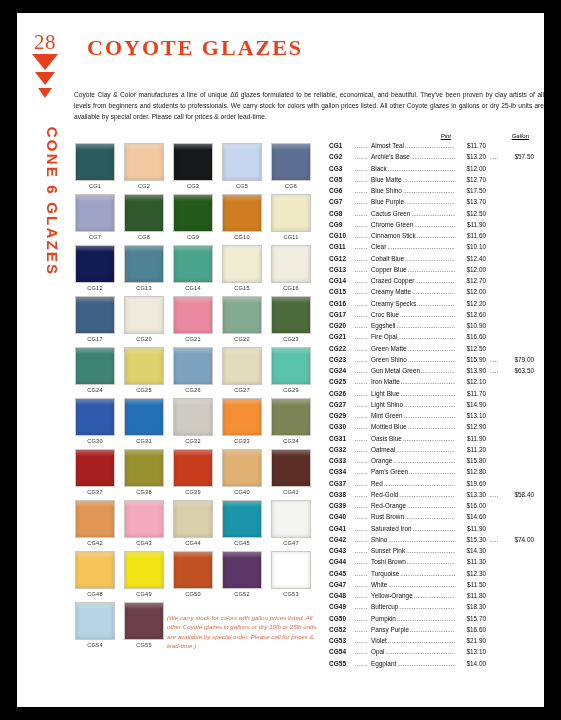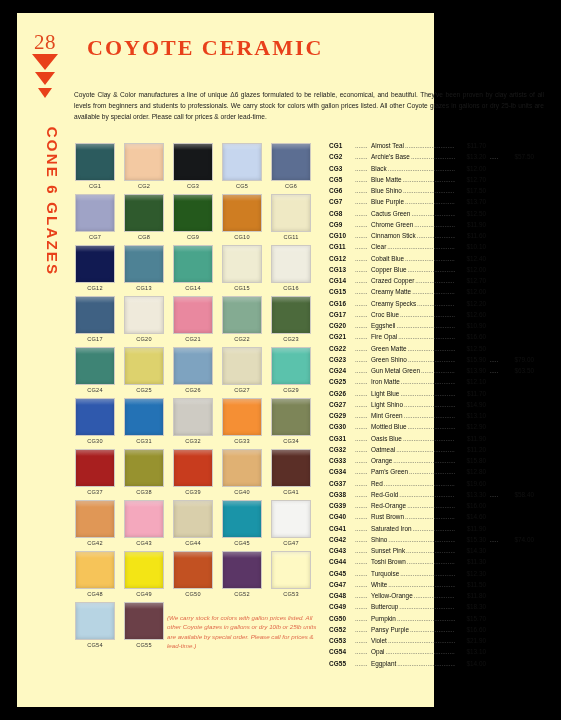--- a/index.html
+++ b/index.html
@@ -5,22 +5,22 @@
   html,body{margin:0;padding:0;}
   body{
     width:561px;height:720px;
     background:#000;
     font-family:"Liberation Sans", sans-serif;
     overflow:hidden;
   }
   .page{
     position:absolute;
     left:17px; top:13px;
-    width:417px; height:694px;
-    background:#fef9c3;
+    width:527px; height:694px;
+    background:#ffffff;
   }
 
   
   .rail{position:absolute;left:0px;top:0px;width:55px;height:100%;}
   .pagenum{
     position:absolute;left:8px;top:17px;width:40px;
     text-align:center;
     font-family:"Liberation Serif", serif;
     font-size:21px;color:#e0491f;letter-spacing:.5px;
   }
@@ -113,21 +113,21 @@
     <div class="tri tri2">
         <i></i>
       </div>
     <div class="tri tri3">
         <i></i>
       </div>
     <div class="vert">CONE 6 GLAZES</div>
   </div>
 
   <div class="title">
-    <span>COYOTE CERAMIC</span>
+    <span>COYOTE GLAZES</span>
   </div>
   <div class="intro">Coyote Clay &amp; Color manufactures a line of unique Δ6 glazes formulated to be reliable, economical, and beautiful.  They've been proven by clay artists of all levels from beginners and students to professionals. We carry stock for colors with gallon prices listed. All other Coyote glazes in gallons or dry 25-lb units are available by special order. Please call for prices &amp; order lead-time.</div>
 
   <div class="grid" id="swatch-grid">
       <div class="grow">
         <div class="cell">
           <div class="sw" style="background: rgb(44, 91, 94);"></div>
           <div class="cap">CG1</div>
         </div>
         <div class="cell">

